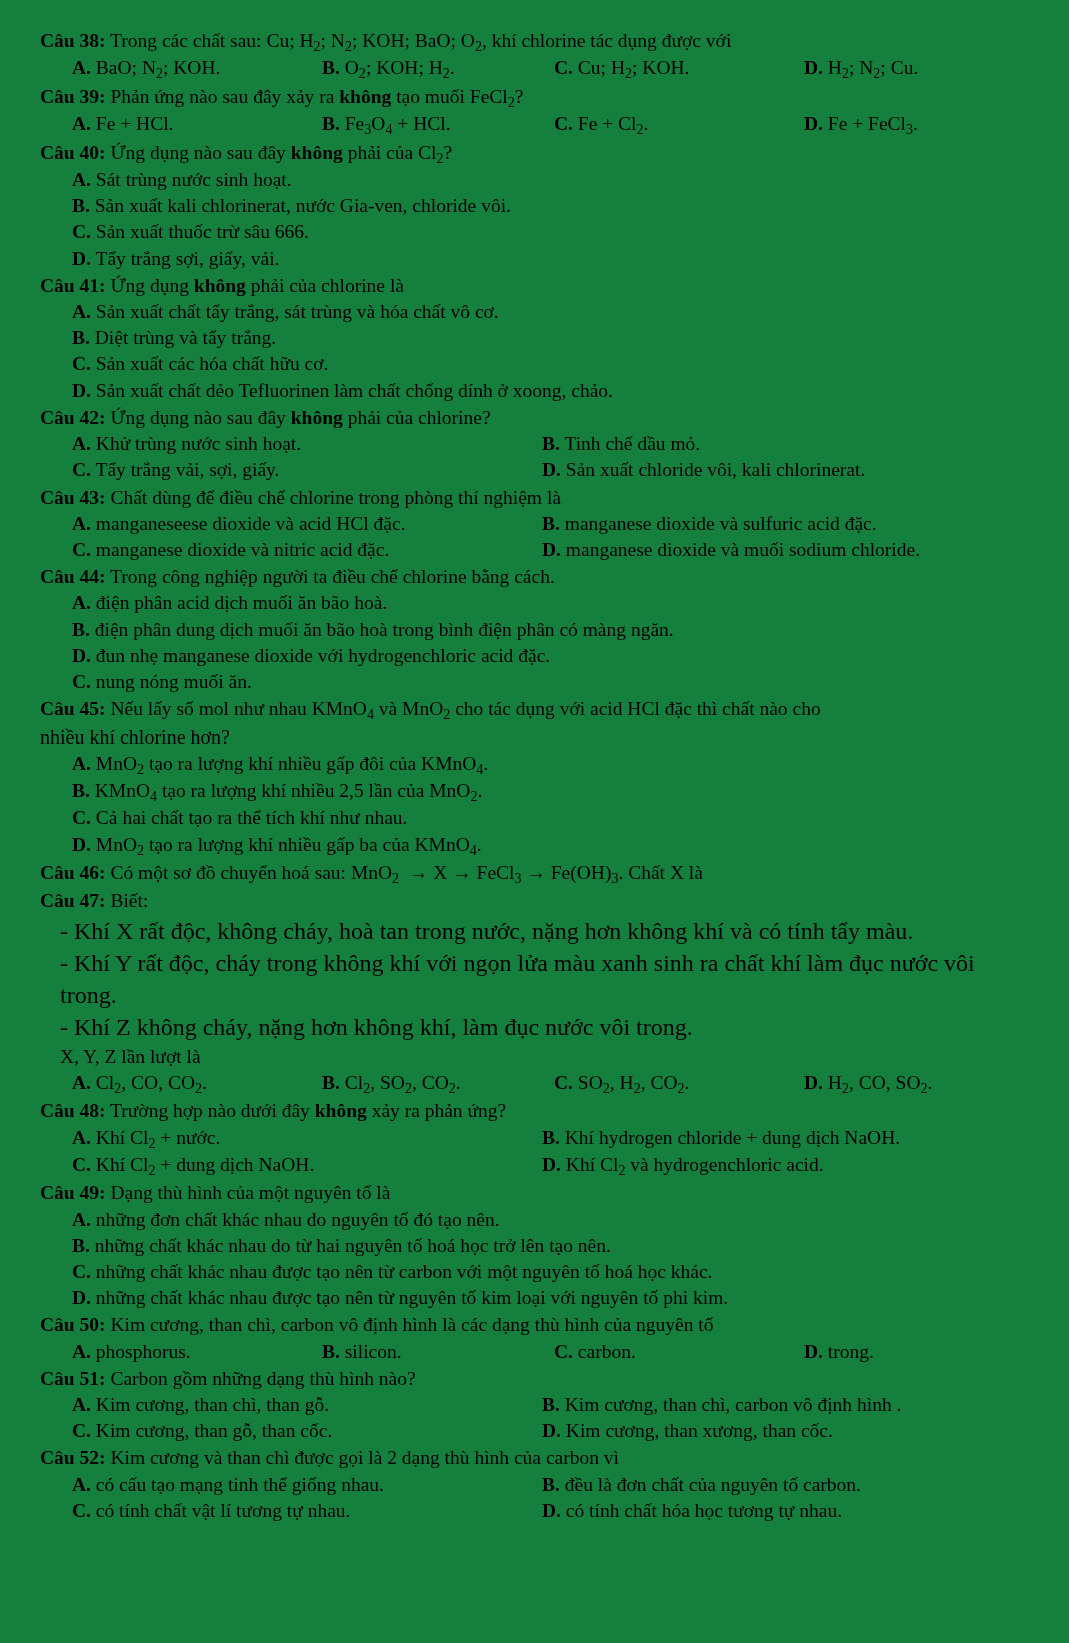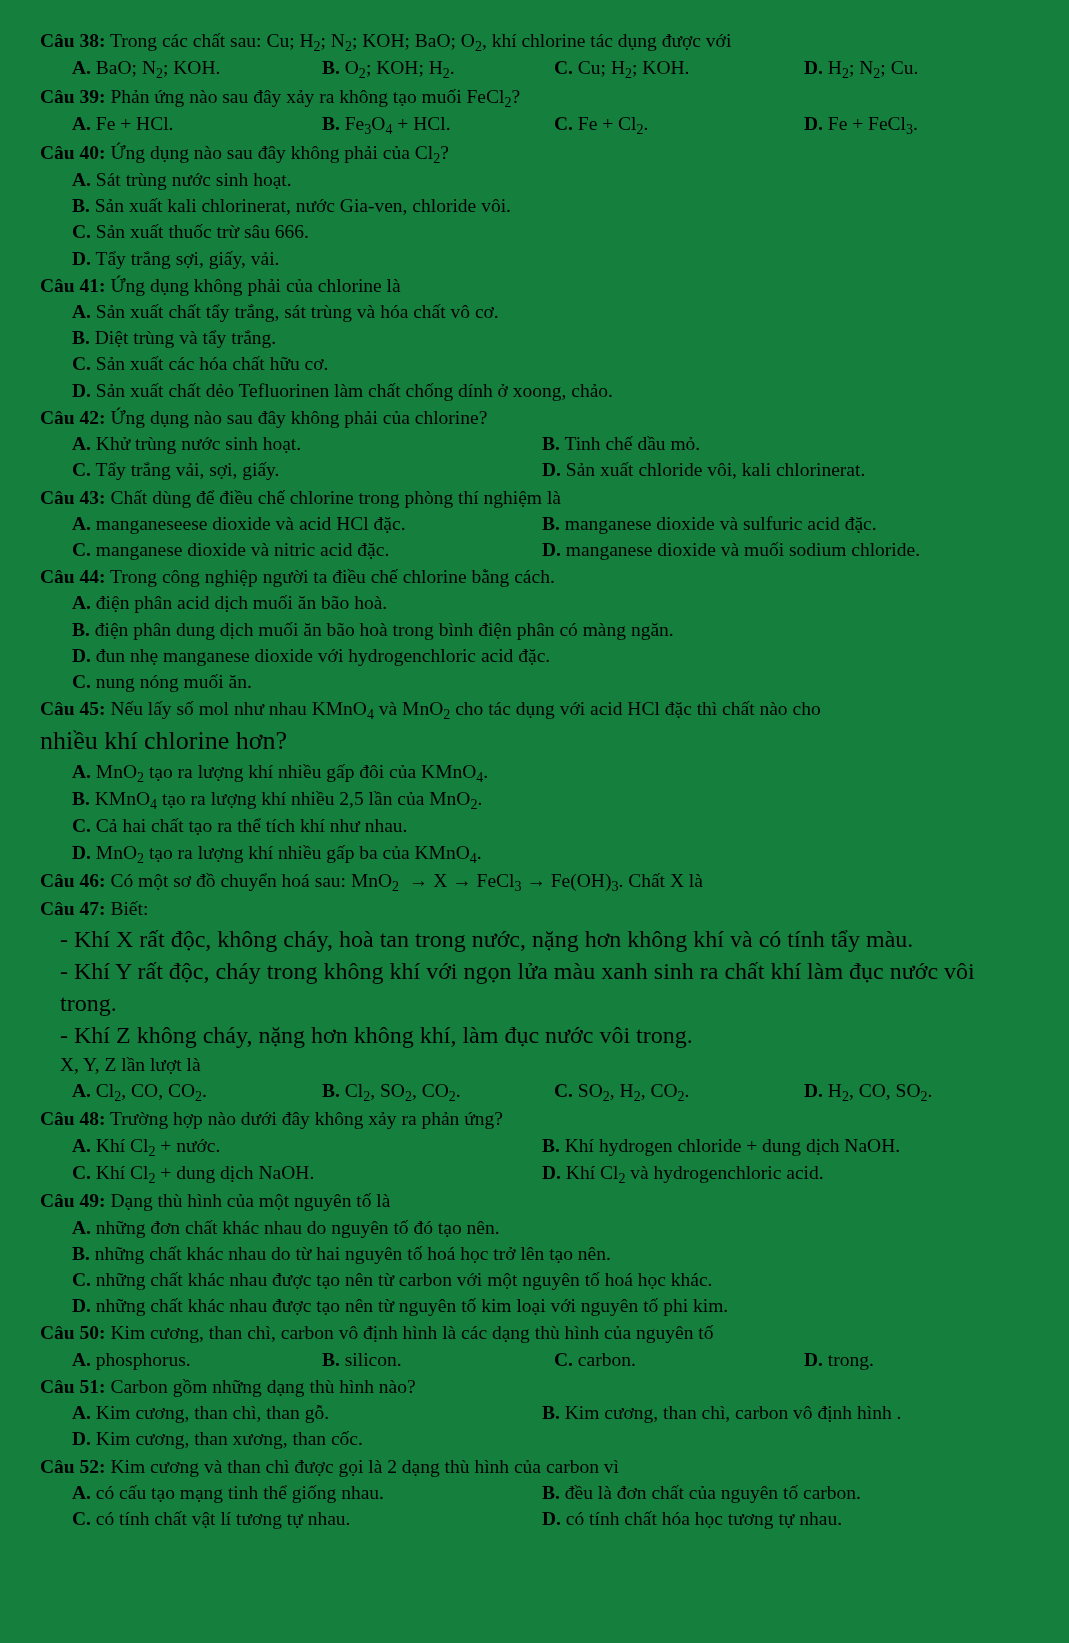--- a/index.html
+++ b/index.html
@@ -27,21 +27,21 @@
     white-space: pre-wrap;
   }
   .qlabel {
     font-weight: bold;
   }
   .stem {
     font-size: 19.5px;
     line-height: 1.345;
   }
   .stem-cont {
-    font-size: 26px;
+    font-size: 20px;
     line-height: 1.345;
   }
   .opt-block {
     margin: 0;
   }
   .opt-row {
     display: flex;
     font-size: 19.5px;
     line-height: 1.345;
   }
@@ -60,21 +60,21 @@
   .cols4 > .opt:nth-child(4) { width: 240px; }
   
   .cols2 > .opt:nth-child(1) { width: 470px; }
   .cols2 > .opt:nth-child(2) { width: 500px; }
   
   .cols1 > .opt { width: 100%; white-space: normal; }
   sub {
     font-size: 0.72em;
     vertical-align: -0.25em;
   }
-  .b { font-weight: normal; }
+  .b { font-weight: bold; }
   .dash-line {
     font-size: 24px;
     line-height: 1.345;
     padding-left: 20px;
     font-family: Liberation Serif, serif;
   }
   .plain-line {
     font-size: 19.5px;
     line-height: 1.345;
     padding-left: 20px;
@@ -262,20 +262,21 @@
         </div>
       </div>
       <div class="q">
         <div class="qline"><span class="qlabel">Câu 51:</span> <span class="stem">Carbon gồm những dạng thù hình nào?</span></div>
         <div class="opt-block">
           <div class="opt-row cols2">
             <div class="opt"><span class="lt">A.</span> <span>Kim cương, than chì, than gỗ.</span></div>
             <div class="opt"><span class="lt">B.</span> <span>Kim cương, than chì, carbon vô định hình .</span></div>
           </div>
           <div class="opt-row cols2">
+            <div class="opt"><span class="lt">C.</span> <span>Kim cương, than gỗ, than cốc.</span></div>
             <div class="opt"><span class="lt">D.</span> <span>Kim cương, than xương, than cốc.</span></div>
           </div>
         </div>
       </div>
       <div class="q">
         <div class="qline"><span class="qlabel">Câu 52:</span> <span class="stem">Kim cương và than chì được gọi là 2 dạng thù hình của carbon vì</span></div>
         <div class="opt-block">
           <div class="opt-row cols2">
             <div class="opt"><span class="lt">A.</span> <span>có cấu tạo mạng tinh thể giống nhau.</span></div>
             <div class="opt"><span class="lt">B.</span> <span>đều là đơn chất của nguyên tố carbon.</span></div>

